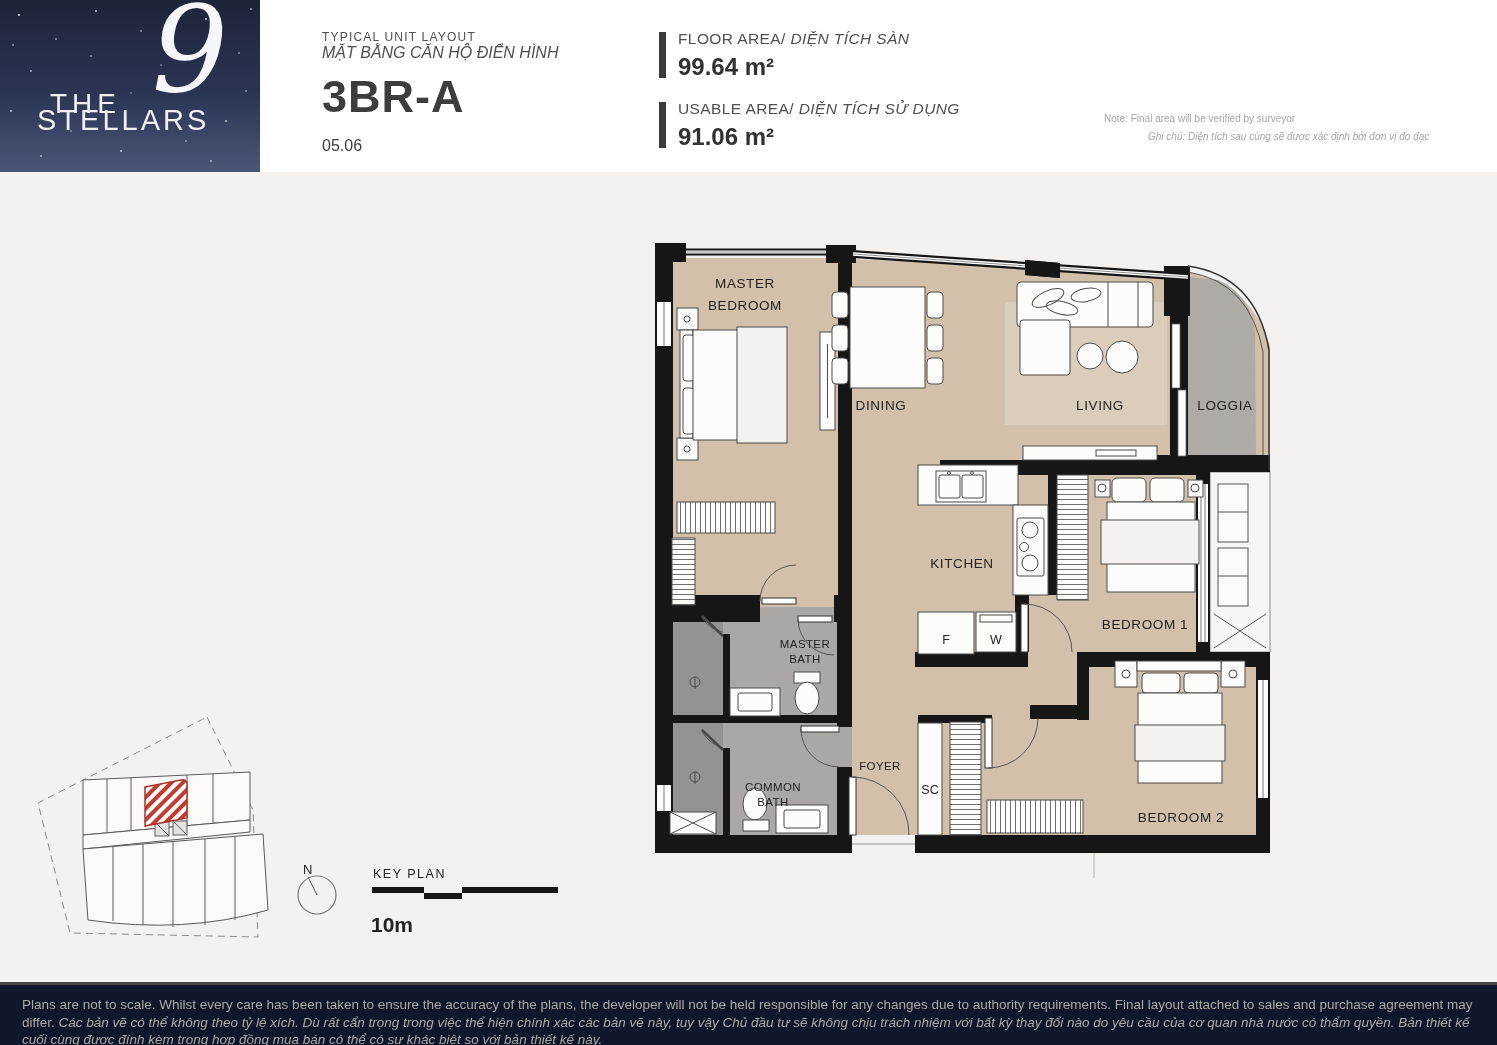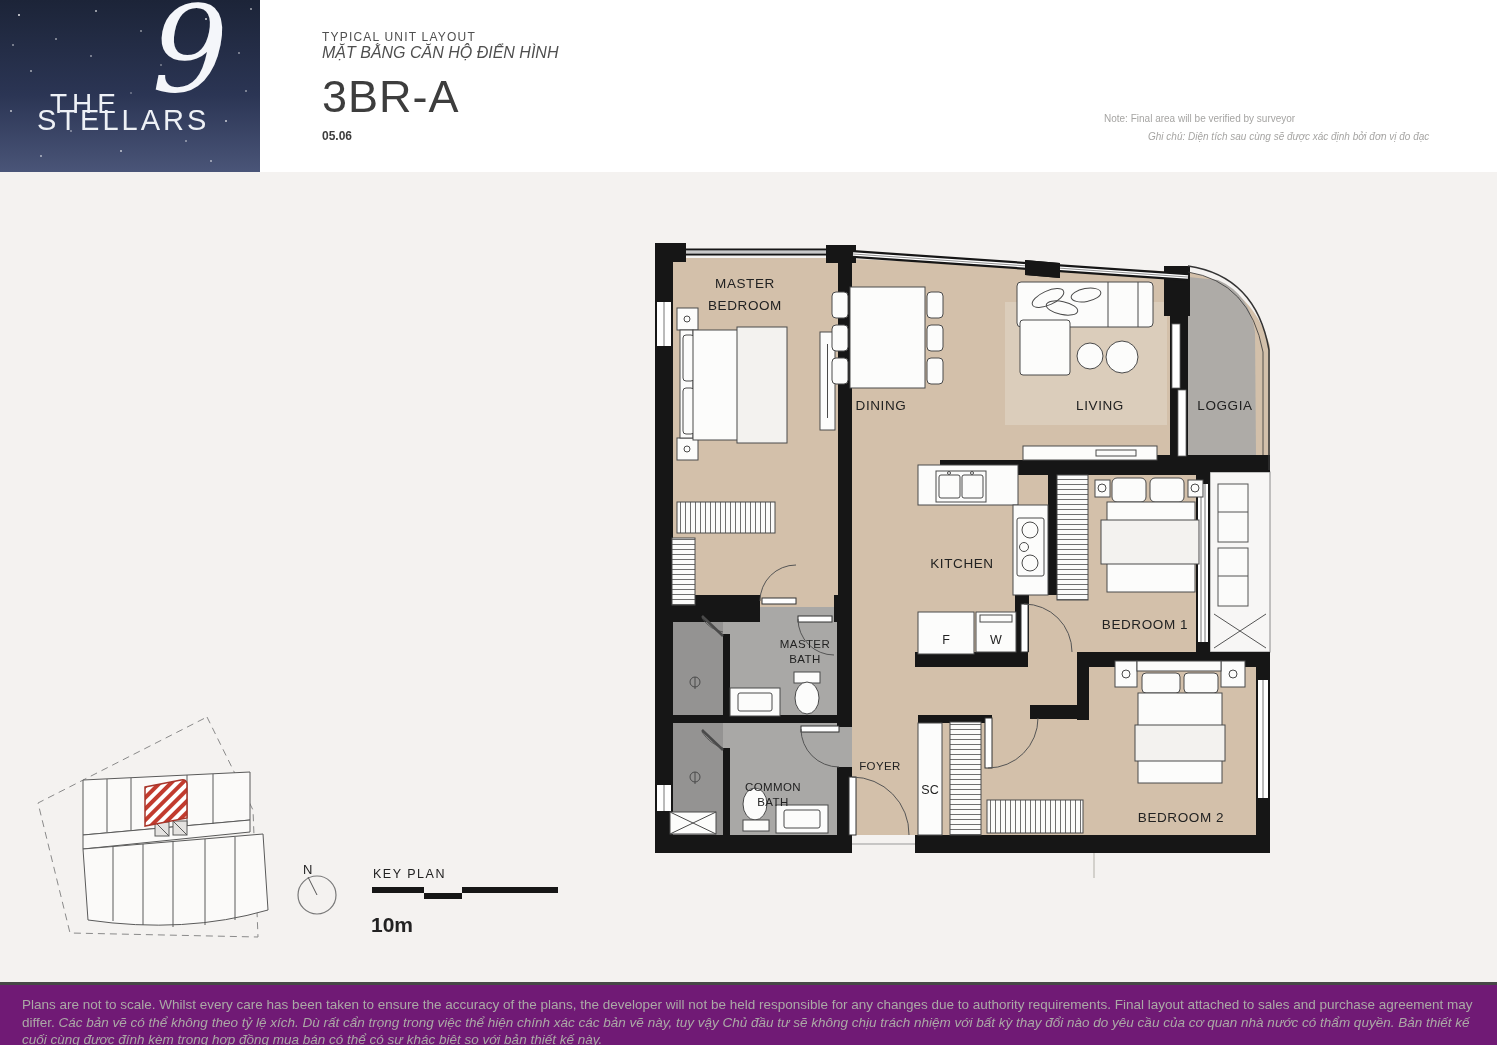--- a/index.html
+++ b/index.html
@@ -20,41 +20,41 @@
     12px 44px 0 rgba(255,255,255,.5),250px 8px 0 rgba(255,255,255,.6);}
   .logo-nine{position:absolute;right:32px;top:-16px;font-family:"DejaVu Serif", serif;
         font-style:italic;font-size:120px;color:#f4f6fa;line-height:1.1;}
   .logo-the{position:absolute;left:50px;top:88px;font-size:28px;letter-spacing:5px;color:#eef1f6;}
   .logo-stellars{position:absolute;left:37px;top:104px;font-size:29px;letter-spacing:3px;color:#eef1f6;}
 
   
   .title-block{position:absolute;left:322px;top:30px;color:#4f4f4f;}
   .t-en{font-size:12px;letter-spacing:1.2px;color:#4f4f4f;}
   .t-vi{font-size:16px;font-style:italic;color:#4f4f4f;}
-  .t-code{font-size:45px;font-weight:normal;letter-spacing:1px;color:#3d3d3d;margin-top:9px;}
-  .t-num{font-size:12px;font-weight:bold;color:#3d3d3d;margin-top:6px;}
+  .t-code{font-size:45px;font-weight:bold;letter-spacing:1px;color:#3d3d3d;margin-top:9px;}
+  .t-num{font-size:16px;font-weight:normal;color:#3d3d3d;margin-top:14px;}
 
   .areas{position:absolute;left:659px;top:30px;}
   .area-row{position:relative;padding-left:19px;margin-bottom:19px;}
   .area-bar{position:absolute;left:0;top:2px;width:7px;height:46px;background:#3b3b3b;}
   .area-label{font-size:15.5px;color:#4f4f4f;letter-spacing:.4px;white-space:nowrap;}
   .area-label .vi{font-style:italic;}
   .area-value{font-size:24px;font-weight:bold;color:#323232;margin-top:5px;}
 
   .note{position:absolute;left:1104px;top:110px;color:#a6a5a3;font-size:10px;line-height:18px;white-space:nowrap;}
   .note .vi{font-style:italic;margin-left:44px;}
 
   
   .main-bg{position:absolute;left:0;top:172px;width:1497px;height:810px;background:#f4f2f0;}
   .plan-svg{position:absolute;left:648px;top:232px;}
   .keyplan-svg{position:absolute;left:15px;top:710px;}
 
   
   .divider{position:absolute;left:0;top:982px;width:1497px;height:3px;background:#474747;}
-  .footer{position:absolute;left:0;top:985px;width:1497px;height:60px;background:#701a75;
+  .footer{position:absolute;left:0;top:985px;width:1497px;height:60px;background:#0f172a;
           color:#aba9a6;font-size:13.5px;line-height:17.5px;box-sizing:border-box;padding:11px 22px 0 22px;}
   .footer .vi{font-style:italic;}
 
   
   text{font-family:"Liberation Sans", sans-serif;fill:#222222;}
   .room-lb{font-size:13.5px;letter-spacing:.6px;}
   .room-sm{font-size:11.5px;letter-spacing:.4px;}
   .app-lb{font-size:12.5px;}
 </style>
 </head>
@@ -69,20 +69,32 @@
     <div class="logo-stellars">STELLARS</div>
   </div>
 
   <div class="title-block">
     <div class="t-en">TYPICAL UNIT LAYOUT</div>
     <div class="t-vi">MẶT BẰNG CĂN HỘ ĐIỂN HÌNH</div>
     <div class="t-code">3BR-A</div>
     <div class="t-num">05.06</div>
   </div>
 
+  <div class="areas">
+    <div class="area-row">
+      <div class="area-bar"></div>
+      <div class="area-label"><span>FLOOR AREA/</span><span class="vi"> DIỆN TÍCH SÀN</span></div>
+      <div class="area-value">99.64 m²</div>
+    </div>
+    <div class="area-row">
+      <div class="area-bar"></div>
+      <div class="area-label"><span>USABLE AREA/</span><span class="vi"> DIỆN TÍCH SỬ DỤNG</span></div>
+      <div class="area-value">91.06 m²</div>
+    </div>
+  </div>
 
   <div class="note">
     <div>Note: Final area will be verified by surveyor</div>
     <div class="vi">Ghi chú: Diện tích sau cùng sẽ được xác định bởi đơn vị đo đạc</div>
   </div>
 
   <div class="main-bg"></div>
 
   <svg class="plan-svg" width="656" height="648" viewBox="0 0 656 648">
     <defs>

